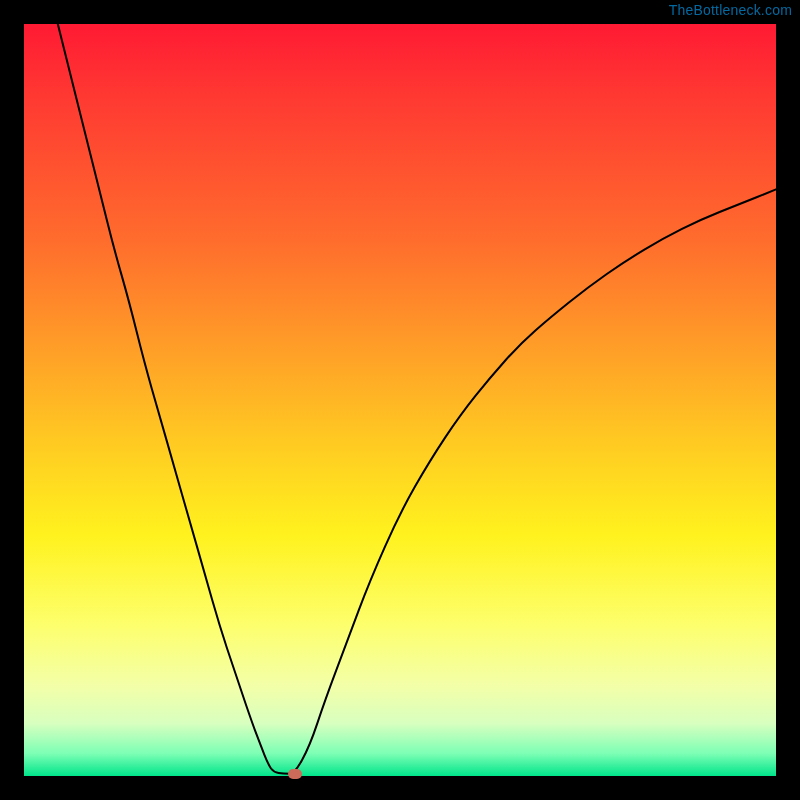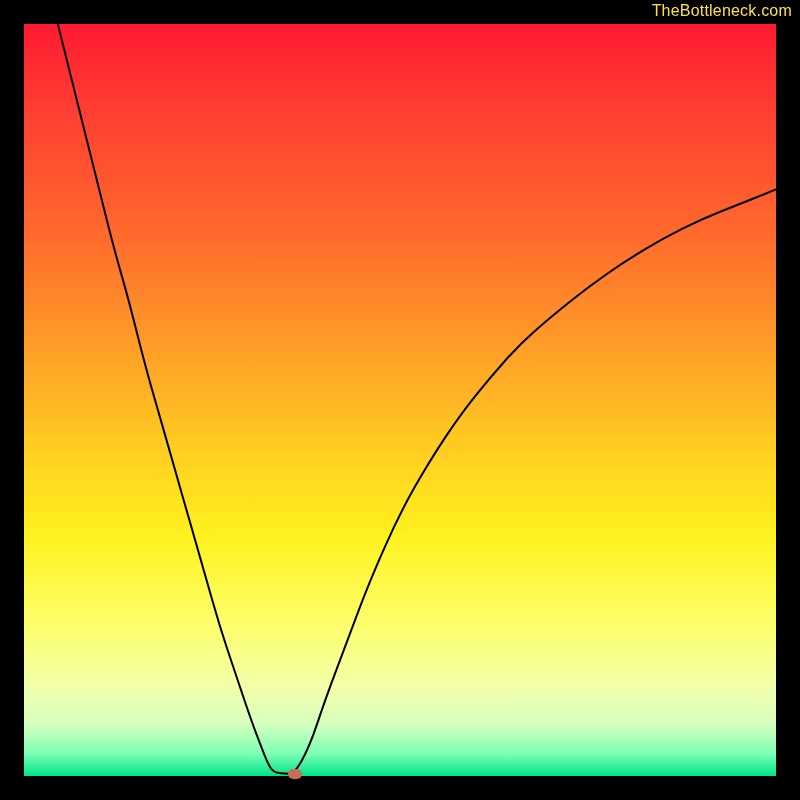--- a/index.html
+++ b/index.html
@@ -38,22 +38,22 @@
       #f3ffa8 88%,
       #d8ffbf 93%,
       #7dffb5 97%,
       #00e48a 100%
     );
   }
   .watermark {
     position: absolute;
     top: 2px;
     right: 8px;
-    color: #fde047;
-    font-size: 16px;
+    color: #0369a1;
+    font-size: 14px;
     letter-spacing: 0.2px;
     user-select: none;
   }
   svg.curve {
     position: absolute;
     left: 0;
     top: 0;
     width: 752px;
     height: 752px;
     overflow: visible;

